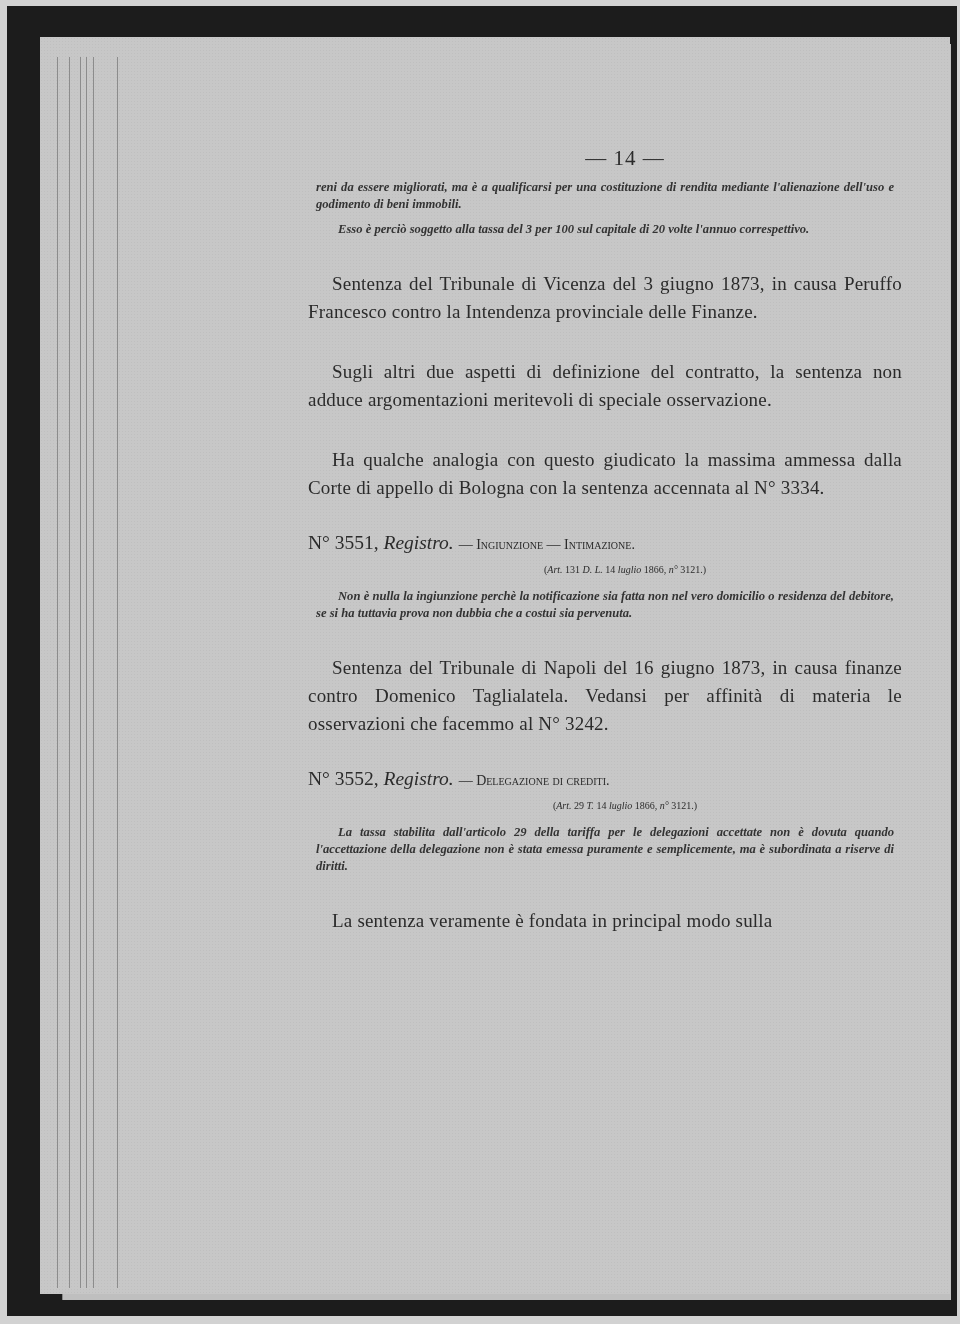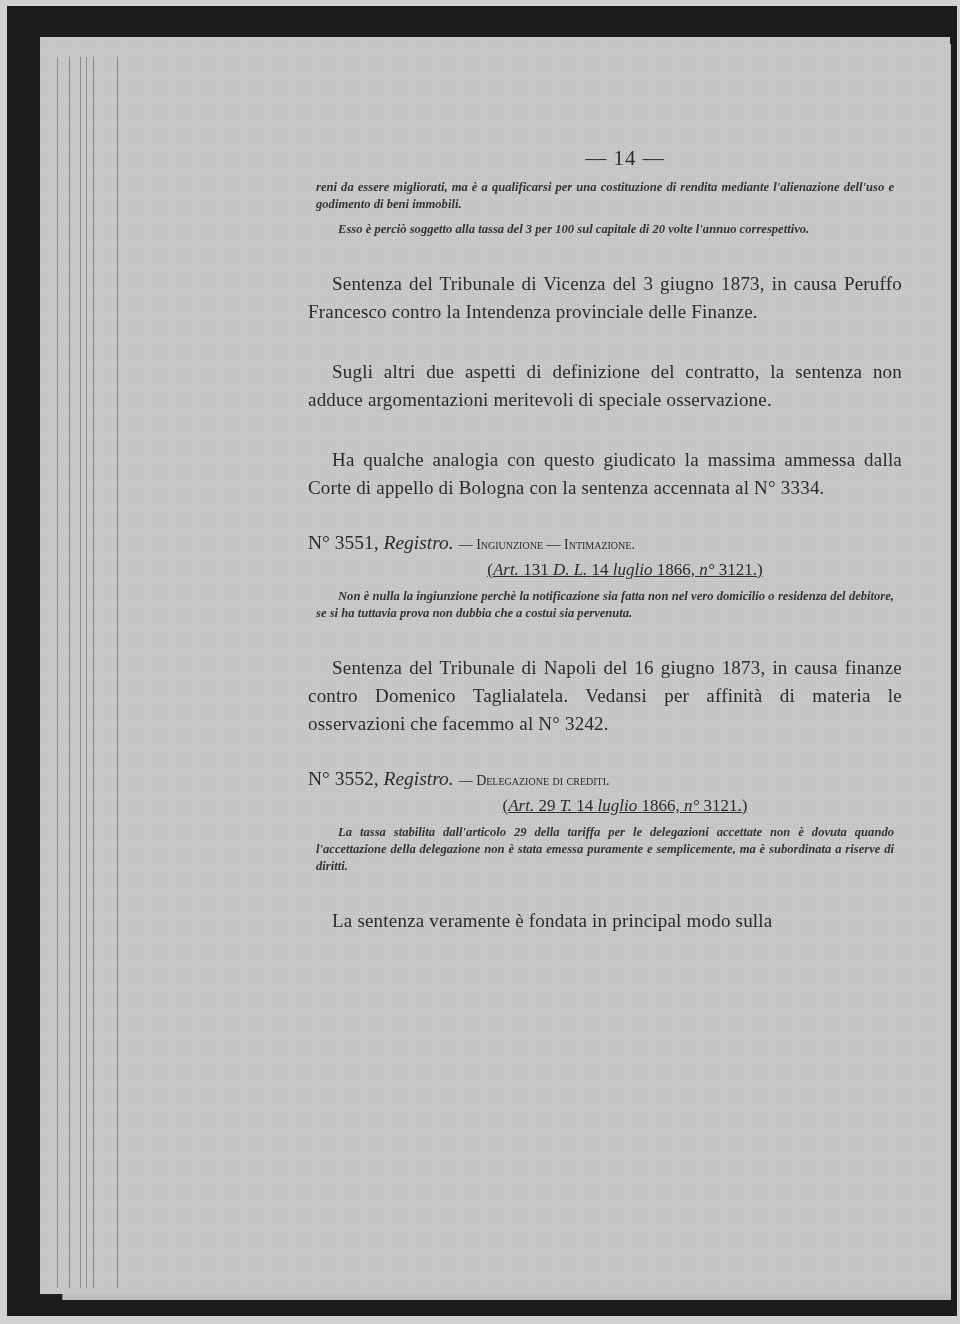--- a/index.html
+++ b/index.html
@@ -44,21 +44,21 @@
     letter-spacing: 0.2px;
   }
   .body-p.indent { text-indent: 24px; margin-top: 32px; }
   .sp-top { margin-top: 8px; }
   .entry-head {
     font-size: 19.5px; margin: 28px 0 0 0; line-height: 26px;
   }
   .entry-head .reg { font-style: italic; }
   .entry-head .sc { font-variant: small-caps; font-size: 14px; }
   .ref {
-    text-align: center; font-size: 17px; margin: 2px 0 8px 40px; line-height: 20px; text-decoration: underline;
+    text-align: center; font-size: 10px; margin: 2px 0 8px 40px; line-height: 20px;
   }
   .ref i { font-style: italic; }
 </style>
 </head>
 <body>
 
 <div class="scan-frame"></div>
 <div class="stack-sheet" style="left:62px;top:44px;width:888px;height:1256px;"></div>
 
 <div class="page">

